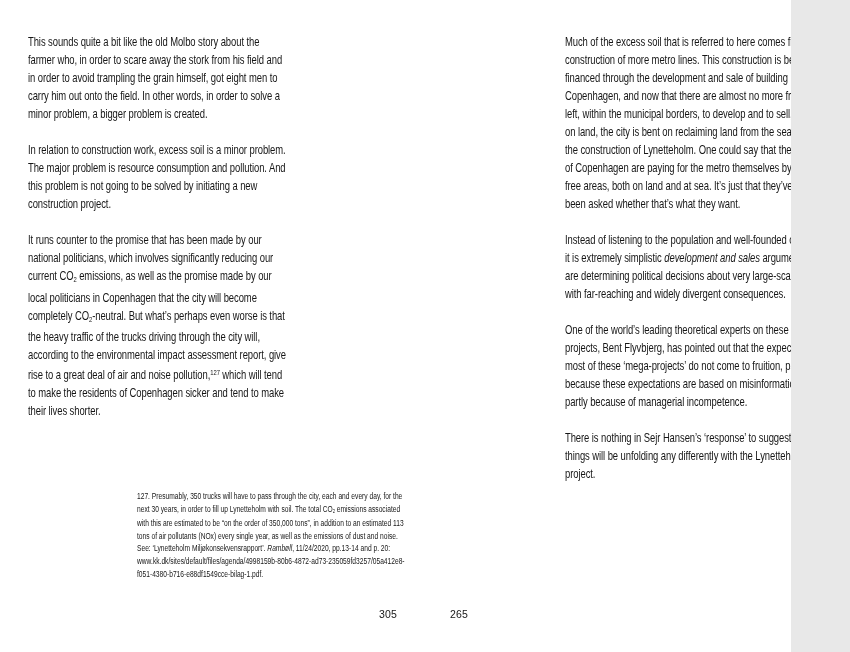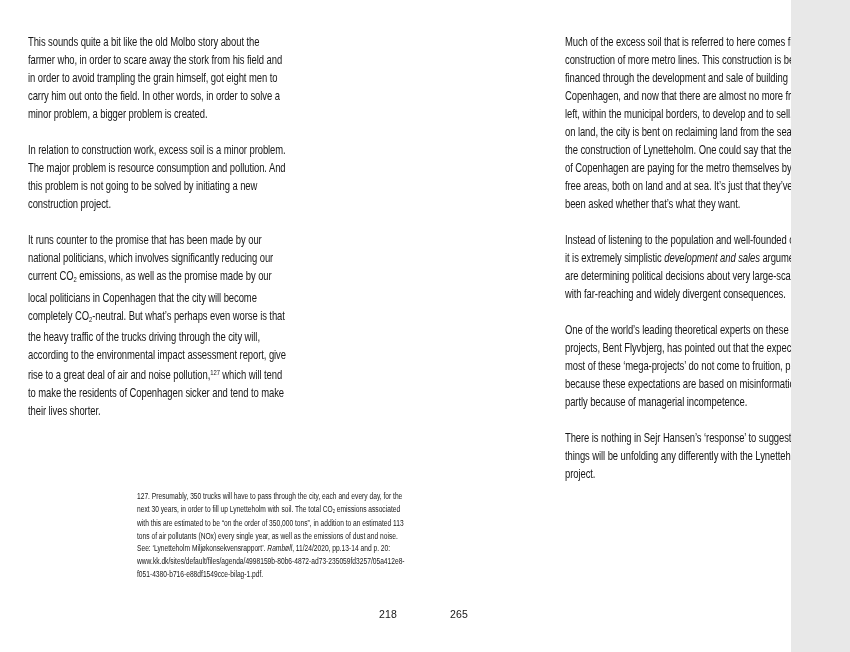--- a/index.html
+++ b/index.html
@@ -67,16 +67,16 @@
 
   <div class="footnote"><span>127. Presumably, 350 trucks will have to pass through the city, each and every day, for the next 30 years, in order to fill up Lynetteholm with soil. The total CO</span><span class="sub">2</span><span> emissions associated with this are estimated to be “on the order of 350,000 tons”, in addition to an estimated 113 tons of air pollutants (NOx) every single year, as well as the emissions of dust and noise. See: ‘Lynetteholm Miljøkonse­kvensrapport’. </span><span class="i">Rambøll</span><span>, 11/24/2020, pp.13-14 and p. 20: www.kk.dk/sites/default/files/agenda/4998159b-80b6-4872-ad73-235059fd3257/05a412e8-f051-4380-b716-e88df1549cce-bilag-1.pdf.</span></div>
 
   <div class="text-col col-right">
     <p><span>Much of the excess soil that is referred to here comes from the construction of more metro lines. This construction is being financed through the development and sale of building plots in Copenhagen, and now that there are almost no more free areas left, within the municipal borders, to develop and to sell, which are on land, the city is bent on reclaiming land from the sea, through the construction of Lynetteholm. One could say that the residents of Copenhagen are paying for the metro themselves by giving up free areas, both on land and at sea. It’s just that they’ve never been asked whether that’s what they want.</span></p>
     <p><span>Instead of listening to the population and well-founded objections, it is extremely simplistic </span><span class="i">development and sales</span><span> arguments that are determining political decisions about very large-scale projects, with far-reaching and widely divergent consequences.</span></p>
     <p><span>One of the world’s leading theoretical experts on these types of projects, Bent Flyvbjerg, has pointed out that the expectations for most of these ‘mega-projects’ do not come to fruition, partly because these expectations are based on misinformation and partly because of managerial incompetence.</span></p>
     <p><span>There is nothing in Sejr Hansen’s ‘response’ to suggest that things will be unfolding any differently with the Lynetteholm-project.</span></p>
   </div>
 
-  <div class="pageno pageno-left">218</div>
+  <div class="pageno pageno-left">305</div>
   <div class="pageno pageno-right">265</div>
 
 </div>
 
 </body></html>

